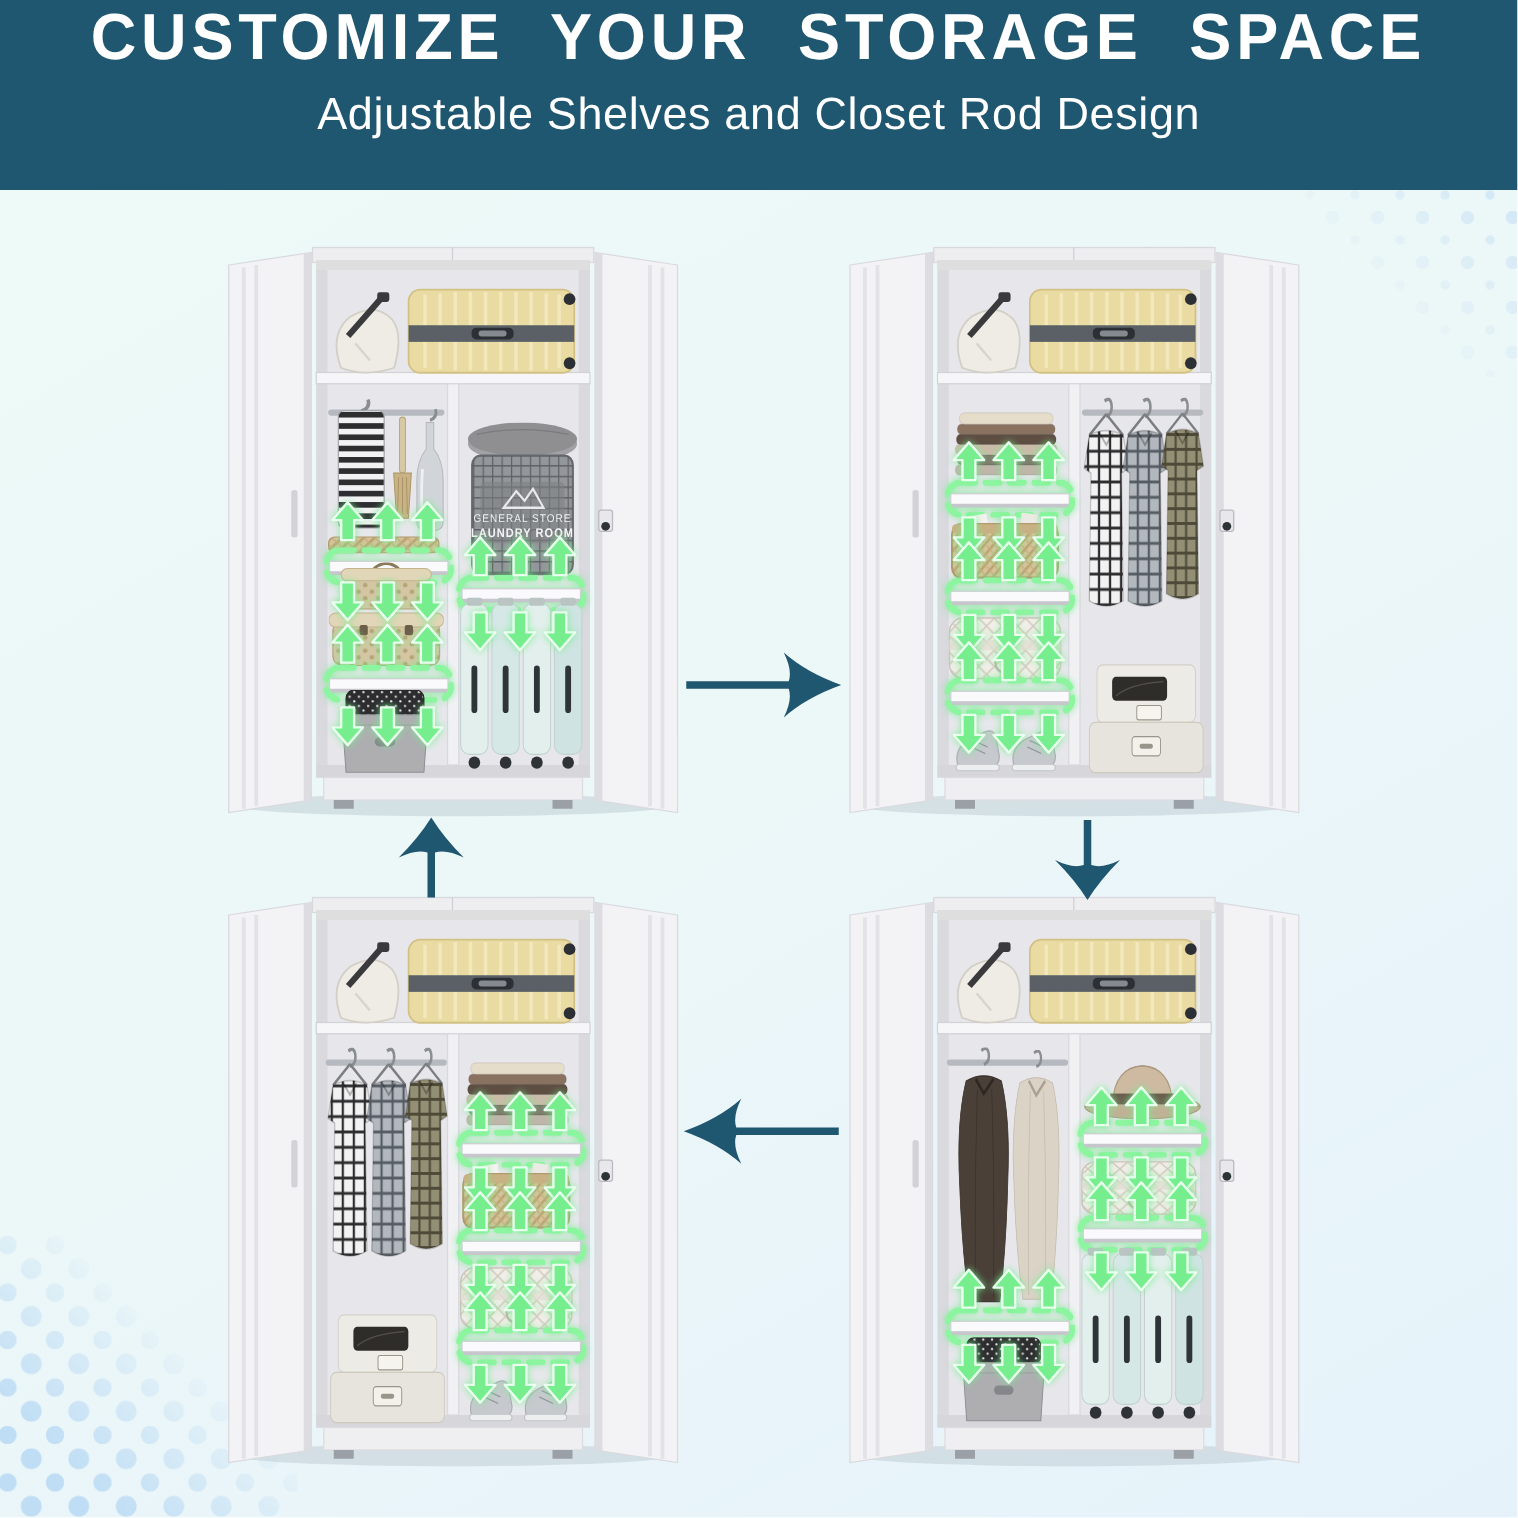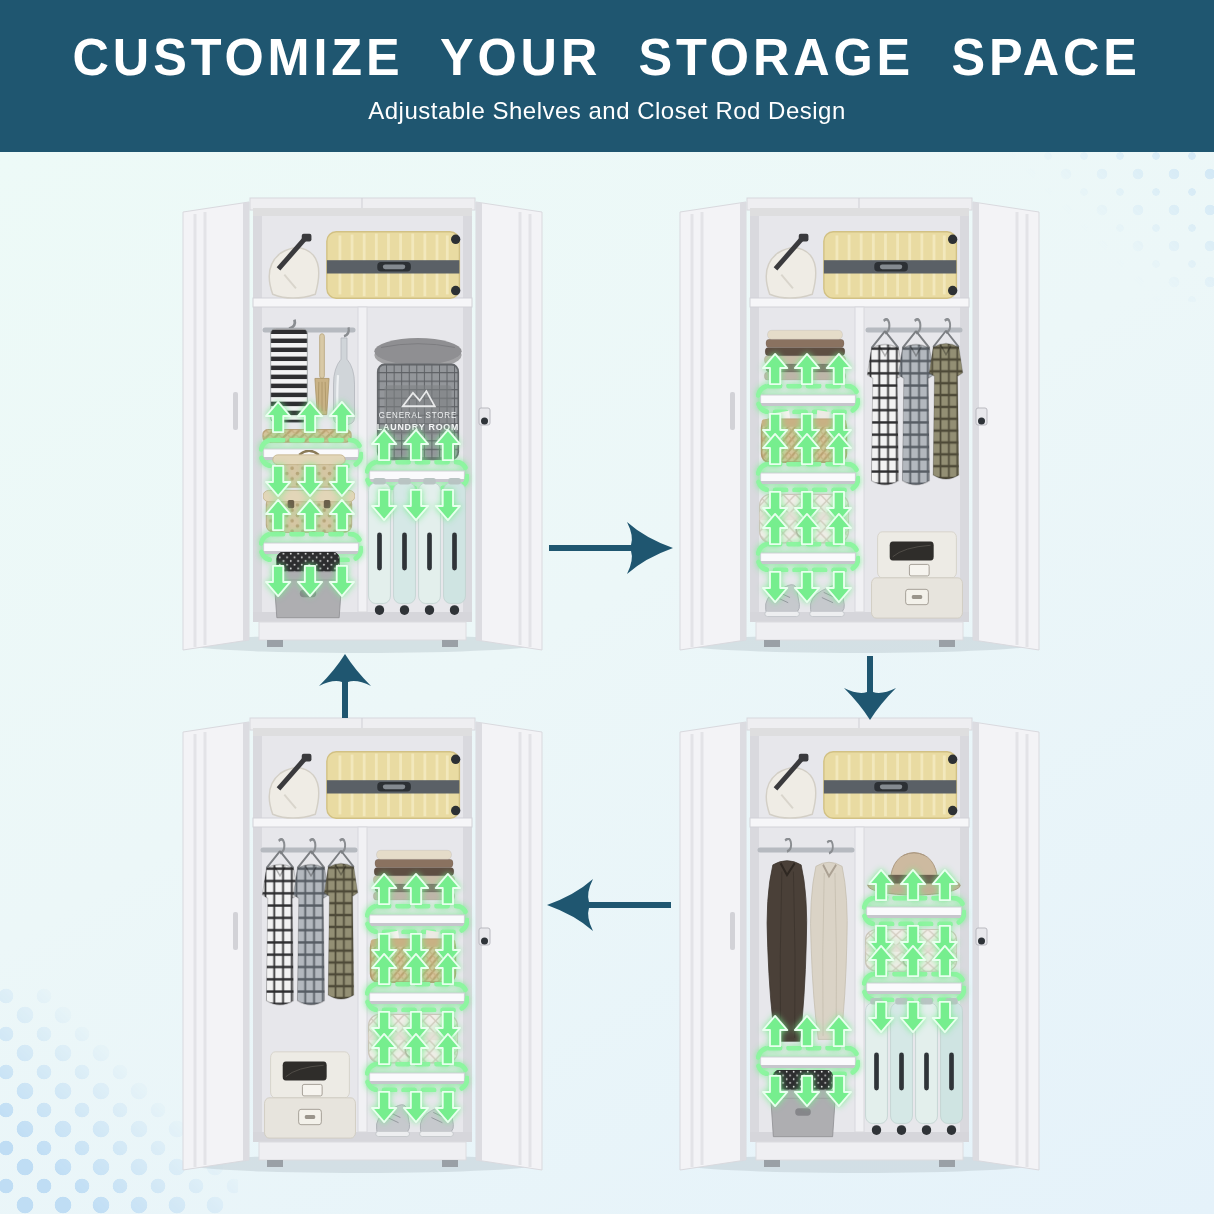--- a/index.html
+++ b/index.html
@@ -1,23 +1,23 @@
 <!DOCTYPE html>
 <html style="--banner: #1F5670; --arrow: #1F5670; --green: #76EE8E; --greendash: #8DF5A0; --dots: #BFDDF4; --bgtop: #EDFAF7; --bgbottom: #E5F2FA;"><head>
 <meta charset="utf-8">
 <style>
   html,body{margin:0;padding:0;background:#fff;}
   body{width:1214px;height:1214px;font-family:"Liberation Sans",sans-serif;overflow:hidden;position:relative;}
 
   
   .banner{width:1214px;height:152px;background:var(--banner,#1F5670);color:#fff;
-    display:flex;flex-direction:column;align-items:center;justify-content:center;gap:10px;}
+    display:flex;flex-direction:column;align-items:center;gap:10px;}
   .banner h1{margin:0;font-size:52px;font-weight:700;letter-spacing:4px;word-spacing:20px;
     transform:scaleX(.97);white-space:nowrap;}
-  .banner h2{margin:0;font-size:24px;font-weight:400;letter-spacing:.5px;}
+  .banner h2{margin:0;font-size:36px;font-weight:400;letter-spacing:.5px;}
 
   
   .stage{position:absolute;left:0;top:152px;width:1214px;height:1062px;
     background:linear-gradient(150deg,var(--bgtop,#EDFAF7) 0%,#ecf7f8 45%,var(--bgbottom,#E5F2FA) 100%);
     overflow:hidden;}
 
   .cab-wrap{position:absolute;width:375px;height:465px;}
   .cab-wrap svg{display:block;width:375px;height:465px;}
   #cab-a{left:175px;top:40px;}
   #cab-b{left:672px;top:40px;}

